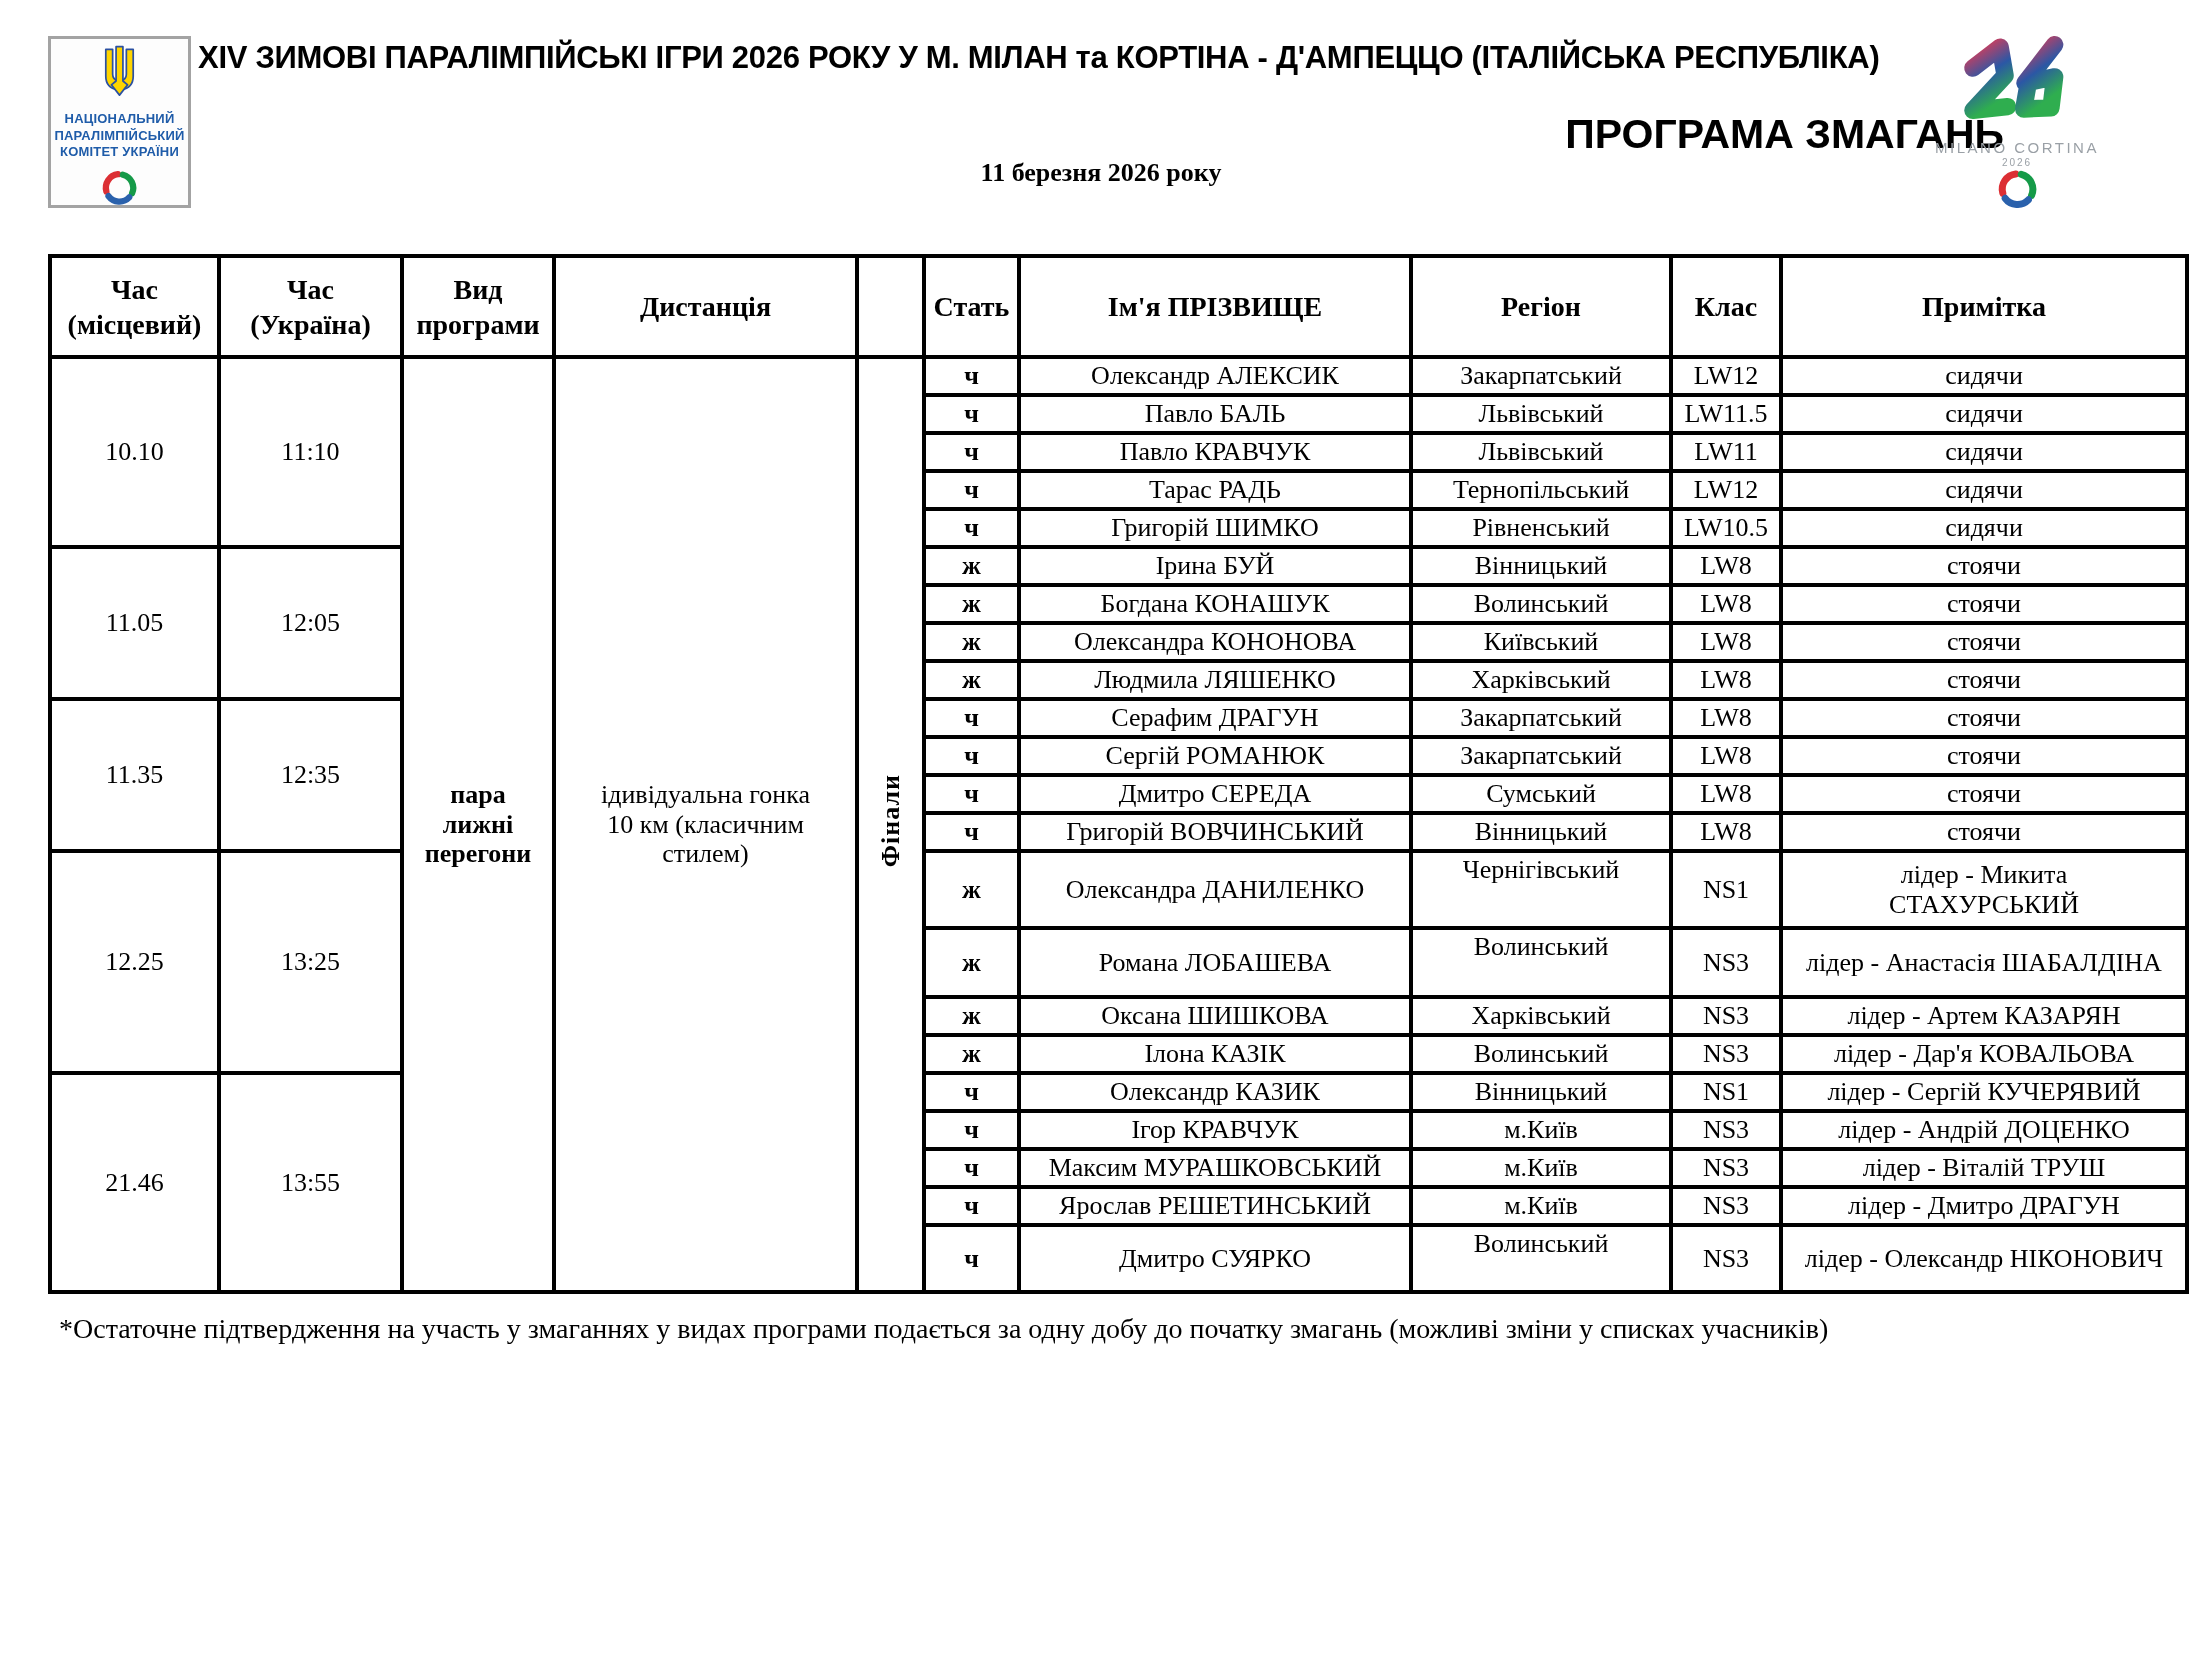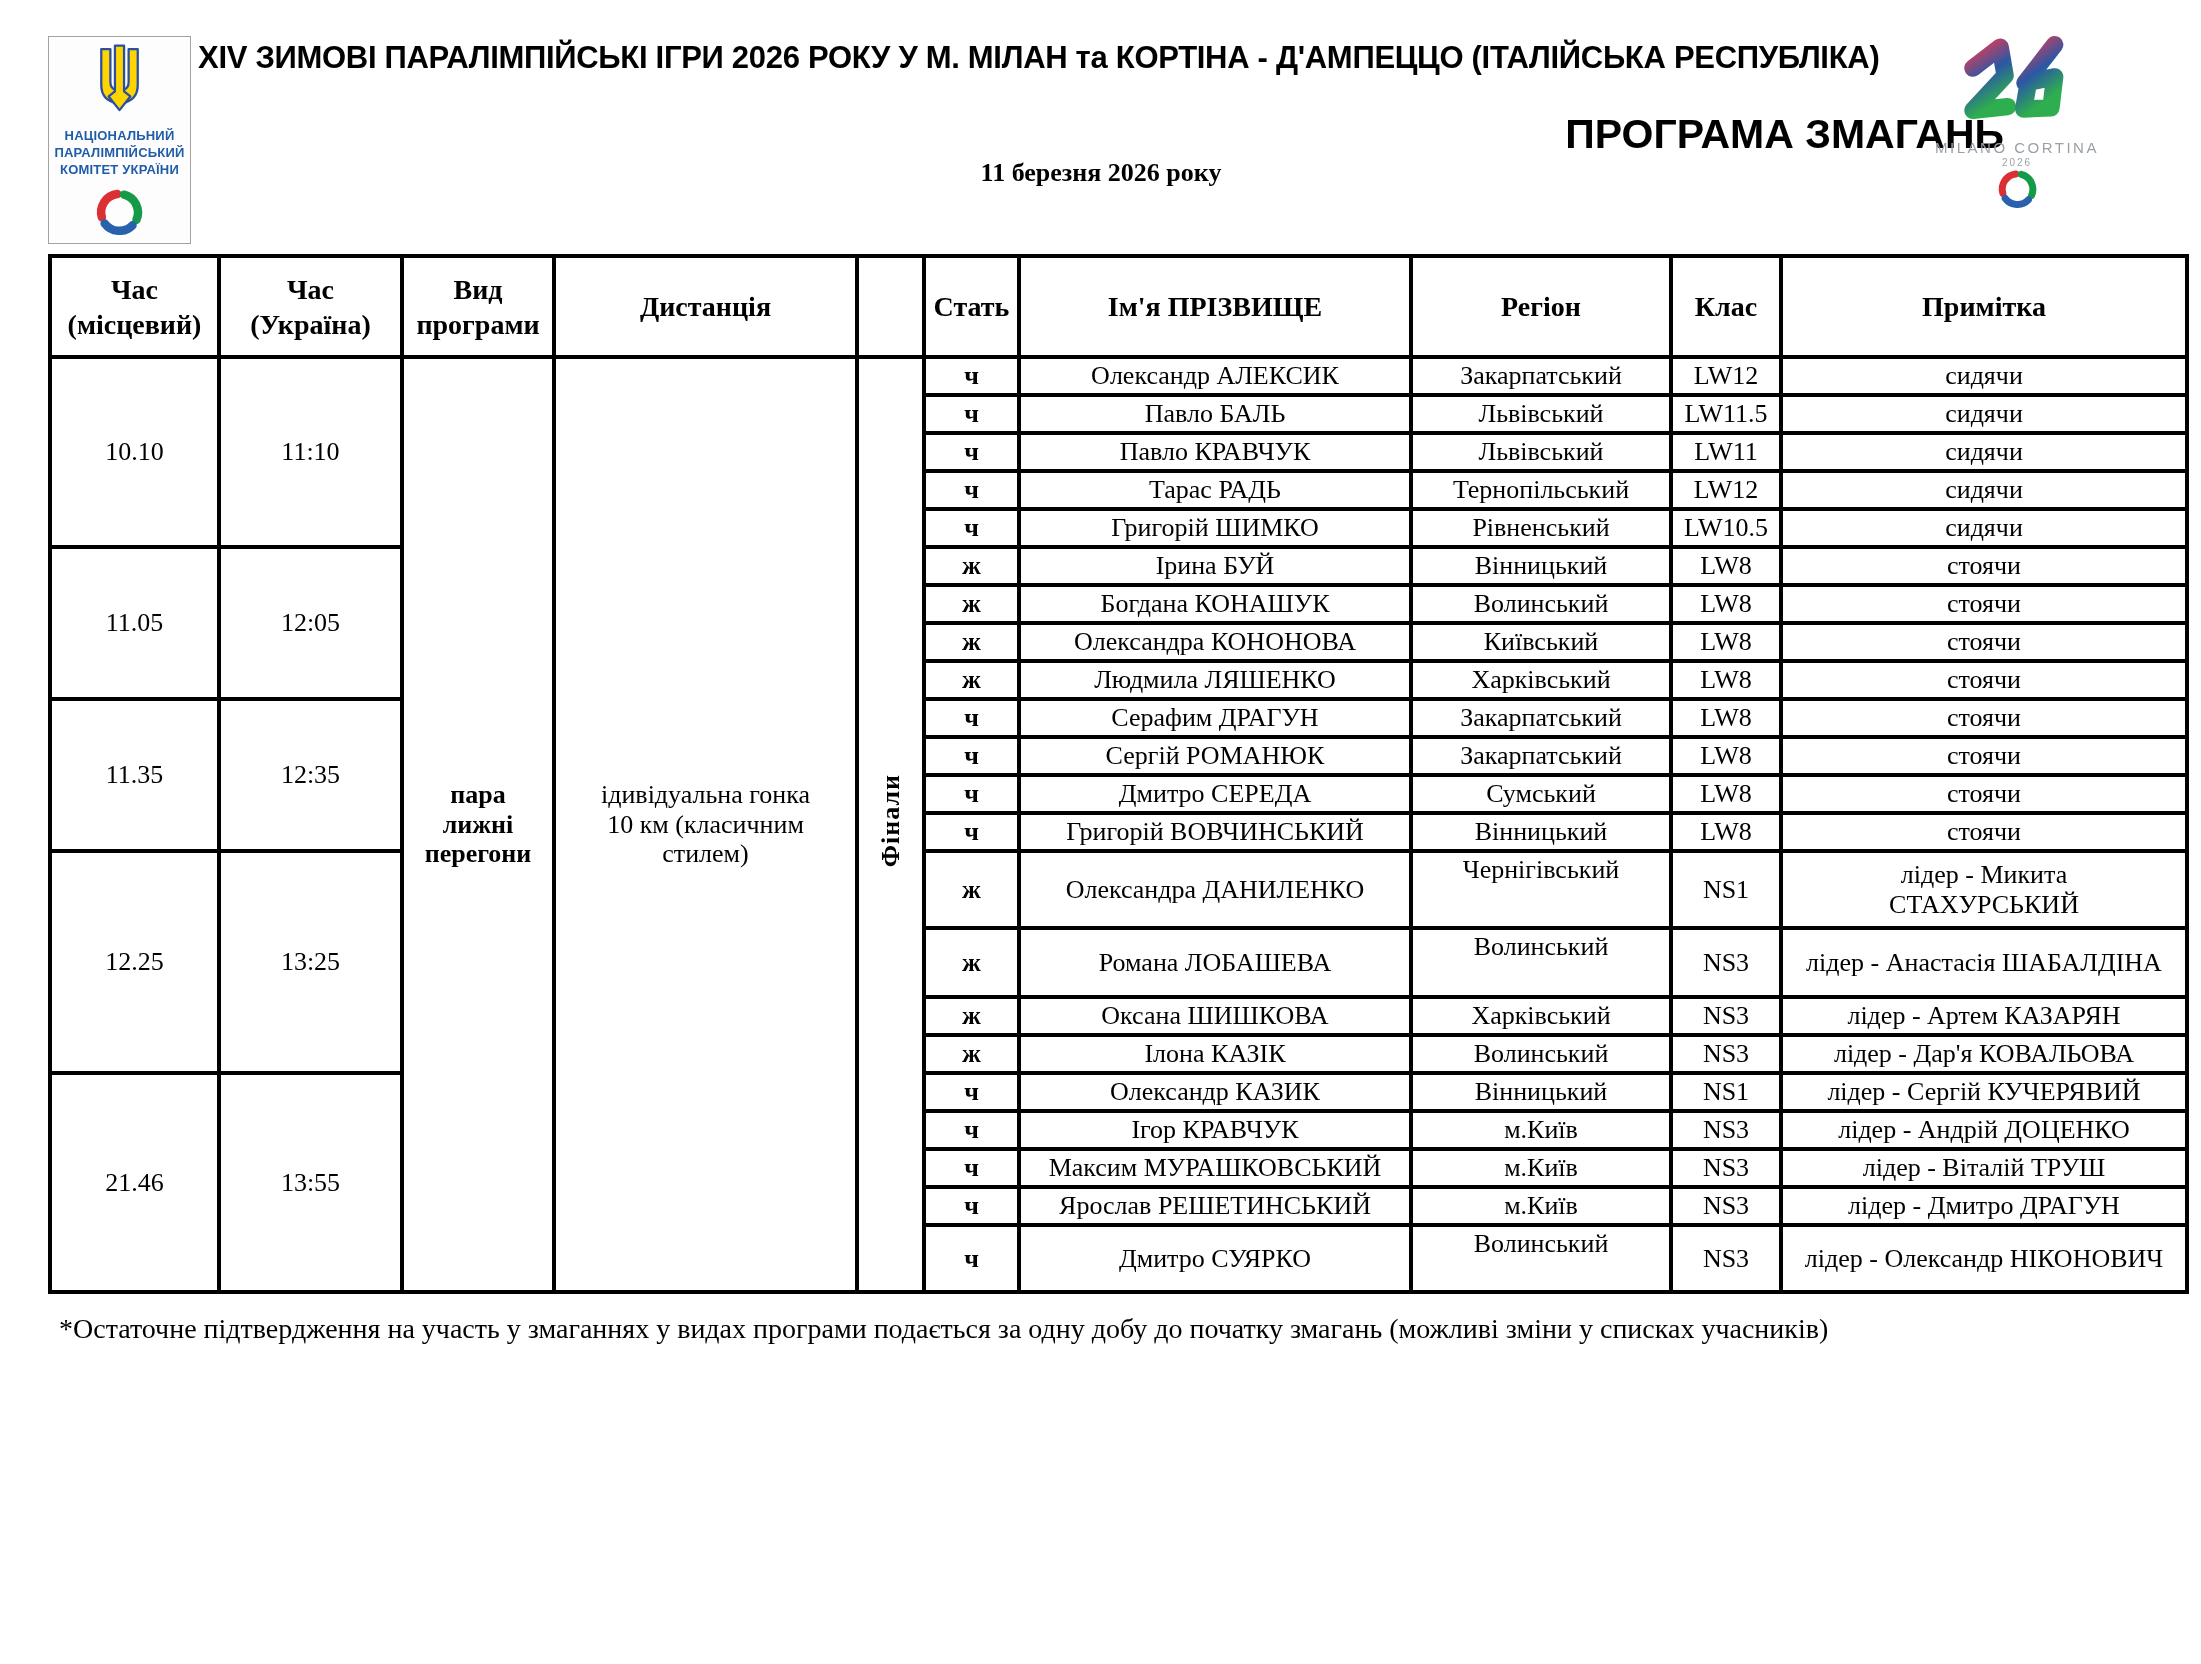--- a/index.html
+++ b/index.html
@@ -7,22 +7,22 @@
 
   
   .title{position:absolute;top:40px;left:198px;right:198px;text-align:left;
          font-family:"Liberation Sans",sans-serif;font-weight:bold;font-size:31px;letter-spacing:-0.3px;}
   .subtitle{position:absolute;top:111px;left:198px;right:198px;text-align:right;
          font-family:"Liberation Sans",sans-serif;font-weight:bold;font-size:41px;}
   .docdate{position:absolute;top:158px;left:198px;right:198px;text-align:center;
          font-family:Liberation Serif, serif;font-weight:bold;font-size:26px;}
 
   
-  .npc-logo{position:absolute;left:48px;top:36px;width:143px;height:208px;background:#fdfdfd;
-            border:1px solid #a3a3a3;display:flex;flex-direction:column;align-items:center;padding-top:6px;box-sizing:border-box;gap:8px;}
+  .npc-logo{position:absolute;left:48px;top:36px;width:143px;height:172px;background:#fdfdfd;
+            border:3px solid #a3a3a3;display:flex;flex-direction:column;align-items:center;padding-top:6px;box-sizing:border-box;gap:8px;}
   .npc-text{font-family:"Liberation Sans",sans-serif;font-weight:bold;font-size:13px;line-height:1.3;
             color:#1f5ca9;text-align:center;letter-spacing:0.2px;margin-top:2px;}
 
   
   .mc-logo{position:absolute;left:1933px;top:34px;width:168px;height:213px;display:flex;flex-direction:column;align-items:center;}
   .mc-name{font-family:"Liberation Sans",sans-serif;font-size:15px;color:#9aa0a6;letter-spacing:2.5px;margin-top:2px;white-space:nowrap;}
   .mc-year{font-family:"Liberation Sans",sans-serif;font-size:10px;color:#9aa0a6;letter-spacing:2px;margin-top:1px;}
 
   
   table.sched{position:absolute;left:48px;top:254px;width:2138px;border-collapse:collapse;table-layout:fixed;padding-left:21px;}

